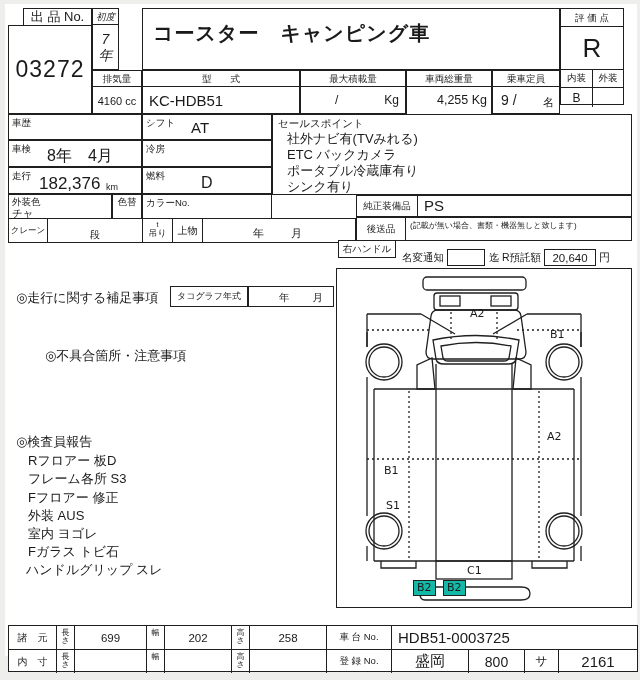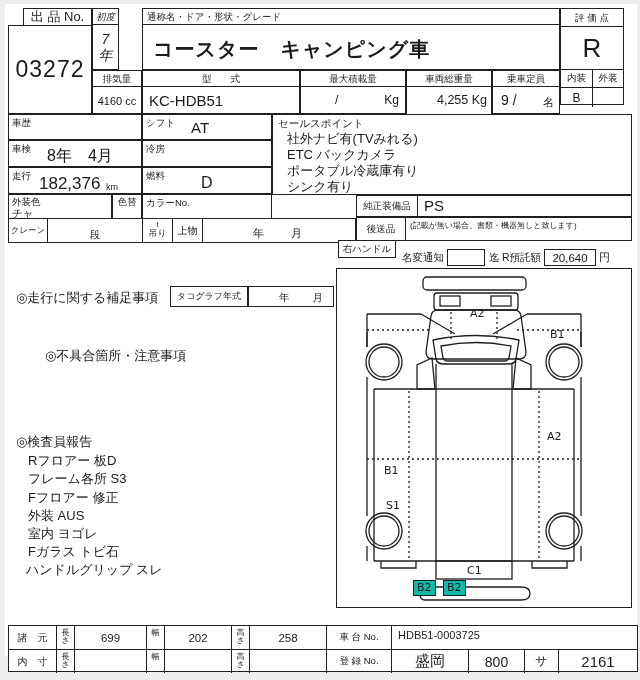--- a/index.html
+++ b/index.html
@@ -32,21 +32,20 @@
     <div class="ctr" style="height:100%;font-size:13px;">出 品 No.</div>
   </div>
 
   <div class="box" style="left:92px;top:8px;width:27px;height:62px;font-style:italic;">
     <div class="lblrow">初度登録</div>
     <div style="text-align:center;font-size:14px;padding-top:6px;">7 年</div>
     <div style="text-align:center;font-size:10.5px;padding-top:3px;">[ 3 月]</div>
   </div>
 
   <div class="box" style="left:142px;top:8px;width:418px;height:62px;">
-    <div class="lblrow" style="text-align:left;padding-left:4px;">通称名・ドア・形状・グレード</div>
     <div style="font-size:20px;font-weight:bold;padding:11px 0 0 10px;letter-spacing:1px;">コースター　キャンピング車</div>
   </div>
 
   <div class="box" style="left:92px;top:70px;width:50px;height:44px;">
     <div class="lblrow">排気量</div>
     <div style="text-align:center;font-size:11px;padding-top:8px;">4160 cc</div>
   </div>
 
   <div class="box" style="left:142px;top:70px;width:158px;height:44px;">
     <div class="lblrow">型　　式</div>
@@ -261,21 +260,21 @@
       <div class="cell ctr" style="width:72px;font-size:11.5px;">699</div>
       <div class="cell" style="width:18px;">
           <div class="mini">幅</div>
         </div>
       <div class="cell ctr" style="width:67px;font-size:11.5px;">202</div>
       <div class="cell" style="width:18px;">
           <div class="mini">高さ</div>
         </div>
       <div class="cell ctr" style="width:77px;font-size:11.5px;">258</div>
       <div class="cell ctr" style="width:65px;font-size:9.5px;">車 台 No.</div>
-      <div class="cell" style="flex:1;font-size:11px;padding:3px 0 0 6px;">HDB51-0003725</div>
+      <div class="cell" style="flex:1;font-size:15px;padding:3px 0 0 6px;">HDB51-0003725</div>
     </div>
     <div class="row" style="height:23px;">
       <div class="cell ctr" style="width:47px;font-size:10px;">内　寸</div>
       <div class="cell" style="width:18px;">
           <div class="mini">長さ</div>
         </div>
       <div class="cell ctr" style="width:72px;font-size:11.5px;"></div>
       <div class="cell" style="width:18px;">
           <div class="mini">幅</div>
         </div>

